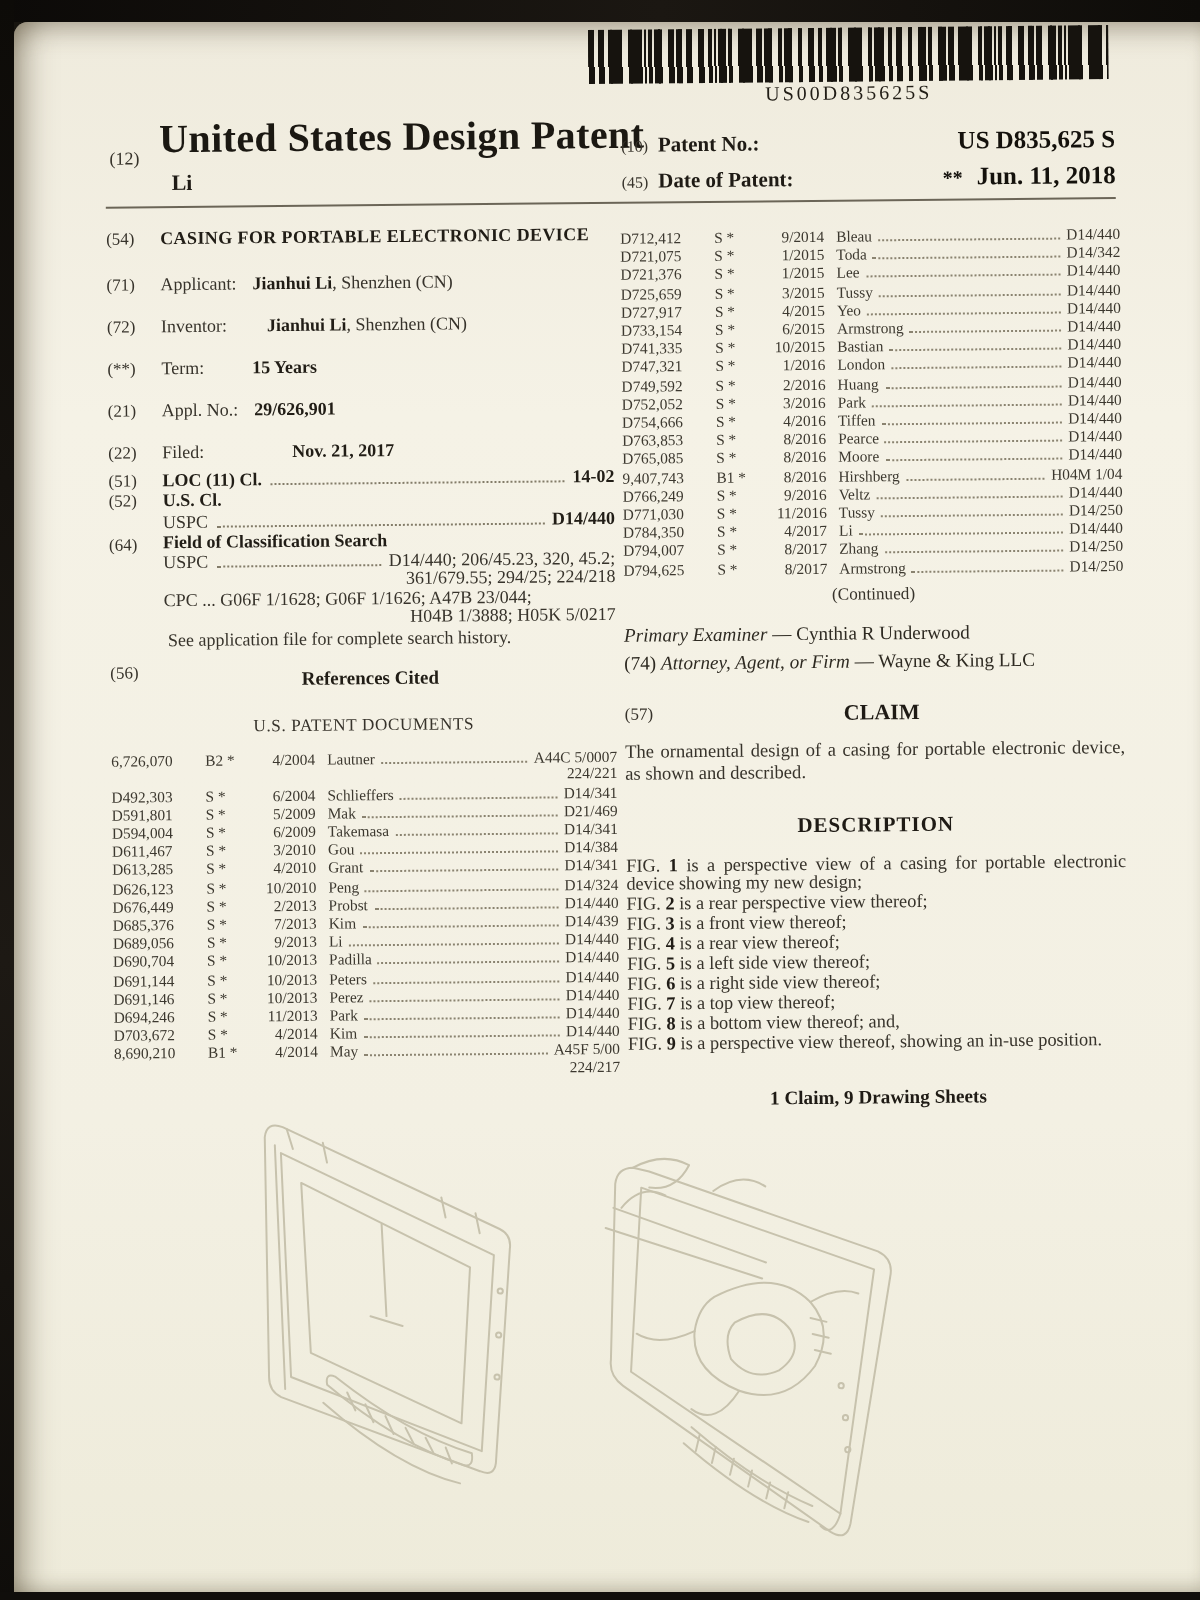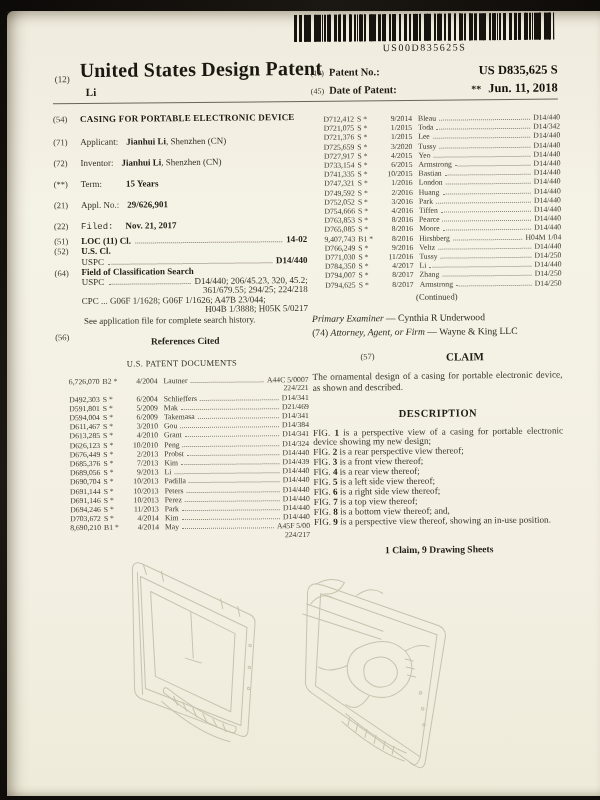--- a/index.html
+++ b/index.html
@@ -50,33 +50,33 @@
   .flexline{display:flex;align-items:baseline;}
   .rightline{text-align:right;line-height:9.5px;}
   .f58 .bib-body{line-height:9.5px;}
   .note{padding-left:2px;margin-top:1px;}
   .refs-head{text-align:center;font-weight:bold;font-size:9.5px;color:#211d16;margin-top:5px;}
   .refs-sub{text-align:center;font-size:8.6px;margin-top:11px;letter-spacing:.3px;}
 
   .ref-list{margin-top:9px;font-size:7.7px;line-height:8.4px;color:#3c382f;}
   .ref-item{margin-bottom:.8px;}
   .ref-row{display:flex;align-items:baseline;}
-  .ref-num{width:44px;text-align:right;flex:none;white-space:nowrap;}
+  .ref-num{width:44px;flex:none;white-space:nowrap;}
   .ref-kind{width:21px;flex:none;padding-left:3px;white-space:nowrap;}
   .ref-date{width:34px;flex:none;text-align:right;padding-right:6px;white-space:nowrap;}
   .ref-name{white-space:nowrap;text-align:center;}
   .leader{flex:1;border-bottom:1.5px dotted #8a8370;margin:0 3px 1.5px 3px;min-width:6px;}
   .ref-cls{text-align:right;white-space:nowrap;}
   .ref-cont{text-align:right;}
 
   .continued{text-align:center;font-size:8.6px;margin:3px 0 10px;}
   .examiner{font-size:9.6px;margin-bottom:2.5px;color:#2e2a22;}
   .attorney{font-size:9.6px;color:#2e2a22;}
   .claim-head{display:flex;margin-top:14px;}
-  .claim-head .bib-code{width:27px;margin-left:48px;}
+  .claim-head .bib-code{width:27px;}
   .claim-title{flex:1;text-align:center;font-weight:bold;font-size:11px;color:#1f1b15;padding-right:20px;}
   .claim-text{margin-top:8px;font-size:9.3px;line-height:11px;text-align:justify;}
   .desc-head{text-align:center;font-weight:bold;font-size:10.5px;letter-spacing:.5px;color:#1f1b15;margin:15px 0 9px;}
   .fig-line{font-size:9.2px;line-height:9.9px;text-align:justify;}
   .fig-line b{color:#201c16;}
   .sheets{text-align:center;font-weight:bold;font-size:9.6px;color:#1f1b15;margin-top:17px;}
 
   .fig-svg{position:absolute;}
   .fig1{left:100px;top:545px;}
   .fig2{left:284px;top:574px;}
@@ -119,33 +119,33 @@
       <div class="bib title54" style="margin-bottom:11px;">
         <span class="bib-code">(54)</span>
         <span class="bib-body">CASING FOR PORTABLE ELECTRONIC DEVICE</span>
       </div>
       <div class="bib">
         <span class="bib-code">(71)</span>
         <span class="bib-body"><span class="lblgap">Applicant:</span><span class="b">Jianhui Li</span><span>, Shenzhen (CN)</span></span>
       </div>
       <div class="bib">
         <span class="bib-code">(72)</span>
-        <span class="bib-body"><span class="lblgap" style="padding-right:8px;margin-top:20px;">Inventor:</span><span class="b">Jianhui Li</span><span>, Shenzhen (CN)</span></span>
+        <span class="bib-body"><span class="lblgap" style="padding-right:20px;margin-top:20px;">Inventor:</span><span class="b">Jianhui Li</span><span>, Shenzhen (CN)</span></span>
       </div>
       <div class="bib">
         <span class="bib-code">(**)</span>
         <span class="bib-body"><span class="lblgap" style="padding-right:24px;">Term:</span><span class="b">15 Years</span></span>
       </div>
       <div class="bib">
         <span class="bib-code">(21)</span>
         <span class="bib-body"><span class="lblgap">Appl. No.:</span><span class="b">29/626,901</span></span>
       </div>
       <div class="bib" style="margin-bottom:3px;">
         <span class="bib-code">(22)</span>
-        <span class="bib-body"><span class="lblgap" style="padding-right:12px;font-family:Liberation Mono, monospace;">Filed:</span><span class="b">Nov. 21, 2017</span></span>
+        <span class="bib-body"><span class="lblgap" style="padding-right:44px;">Filed:</span><span class="b">Nov. 21, 2017</span></span>
       </div>
       <div class="bib" style="margin-bottom:0;">
         <span class="bib-code">(51)</span>
         <span class="bib-body flexline">
             <span class="b">LOC (11) Cl.</span>
             <span class="dots"></span>
             <span class="b">14-02</span>
           </span>
       </div>
       <div class="bib" style="margin-bottom:1px;">
@@ -412,21 +412,21 @@
               <span class="leader"></span>
               <span class="ref-cls">D14/440</span>
             </div>
 
           </div>
 
           <div class="ref-item">
             <div class="ref-row">
               <span class="ref-num">D725,659</span>
               <span class="ref-kind">S *</span>
-              <span class="ref-date">3/2020</span>
+              <span class="ref-date">3/2015</span>
               <span class="ref-name">Tussy</span>
               <span class="leader"></span>
               <span class="ref-cls">D14/440</span>
             </div>
 
           </div>
 
           <div class="ref-item">
             <div class="ref-row">
               <span class="ref-num">D727,917</span>

